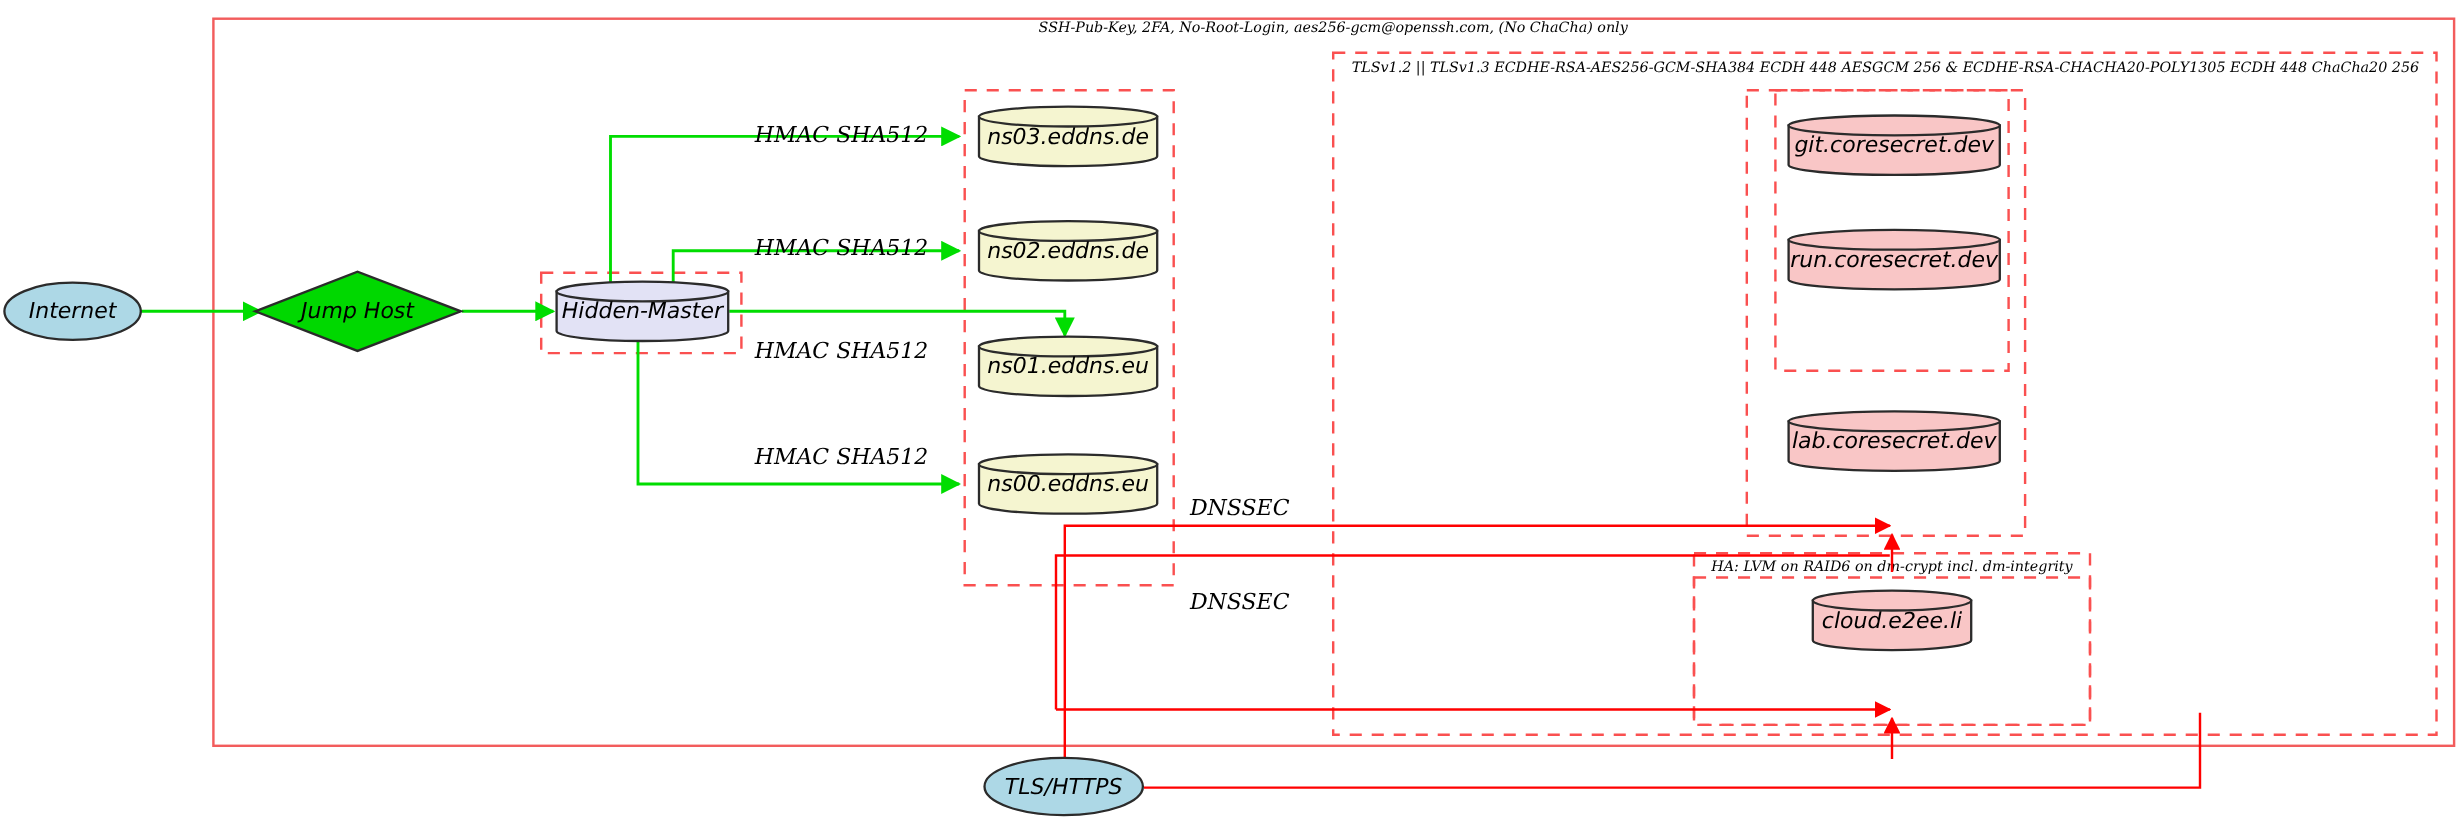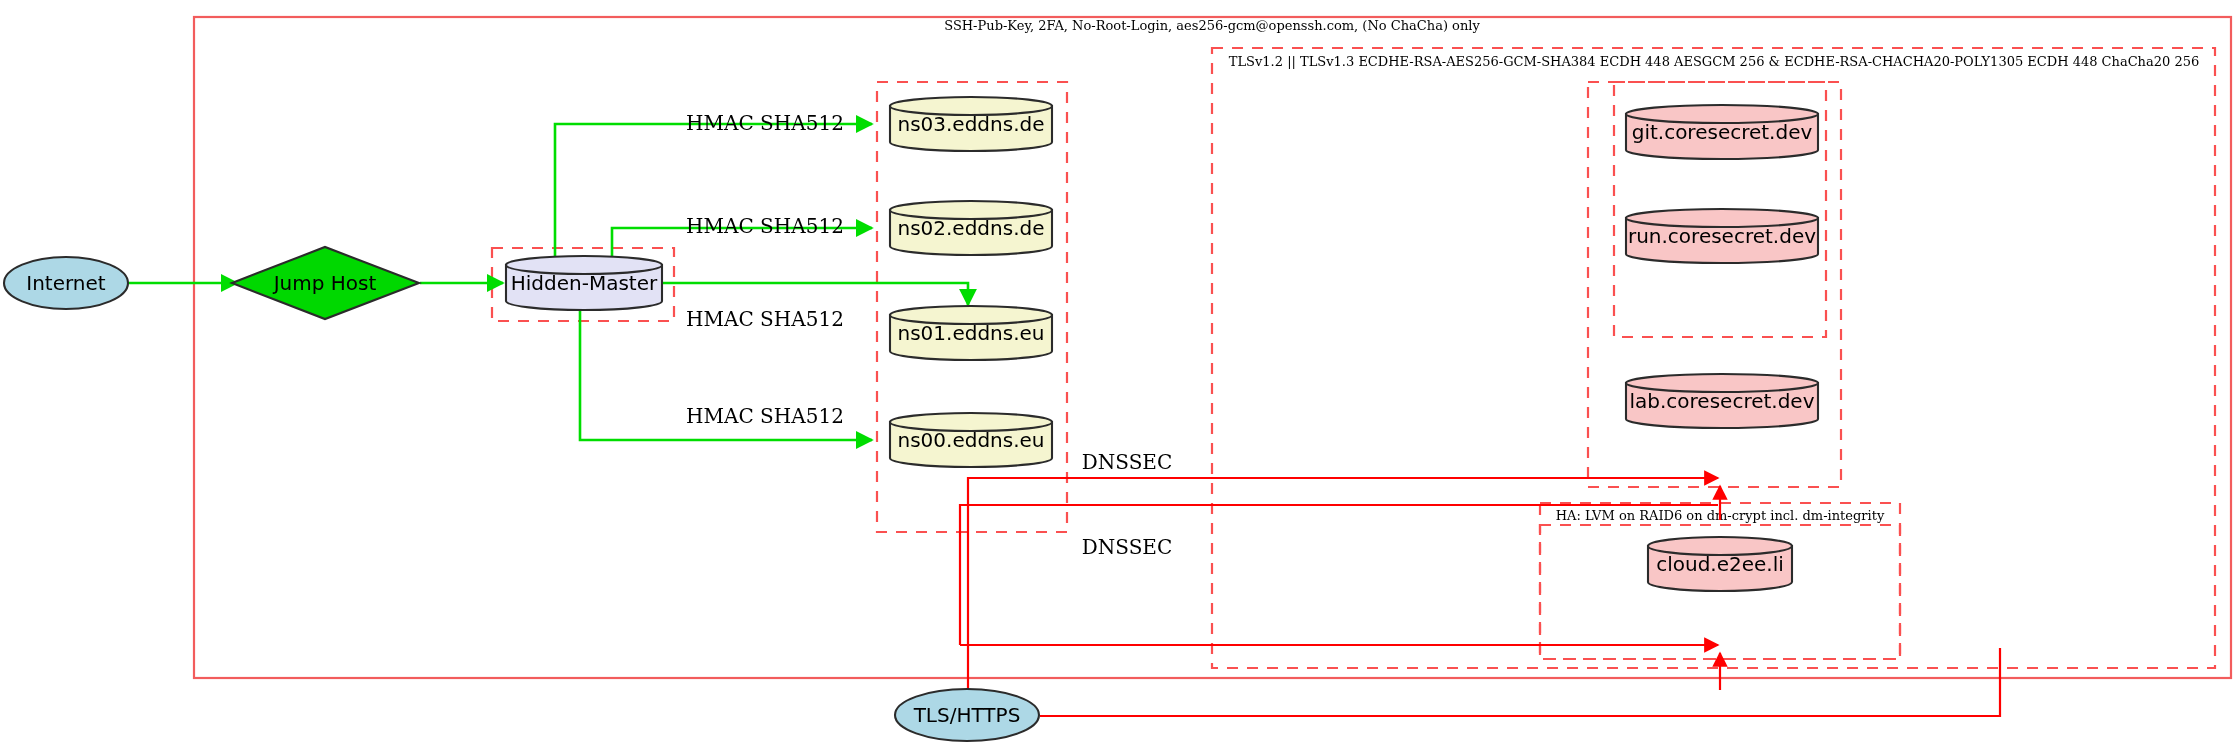--- a/index.html
+++ b/index.html
@@ -10,20 +10,21 @@
   body {
     width: 2240px;
     height: 744px;
     font-family: "Liberation Sans", sans-serif;
     overflow: hidden;
   }
   #diagram-root {
     position: relative;
     width: 2240px;
     height: 744px;
+    font-style: italic;
   }
   svg#diagram-svg {
     position: absolute;
     top: 0; left: 0;
     width: 2240px;
     height: 744px;
     display: block;
   }
   .edge-green {
     stroke: #00dd00;

